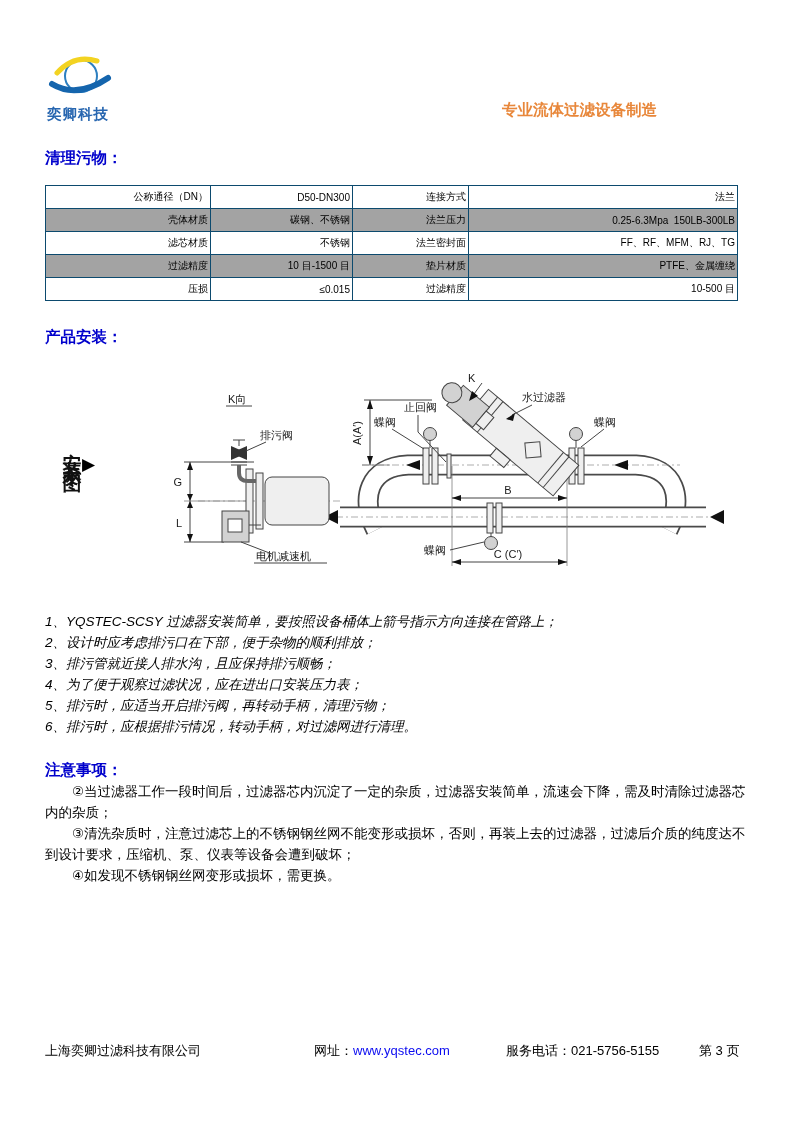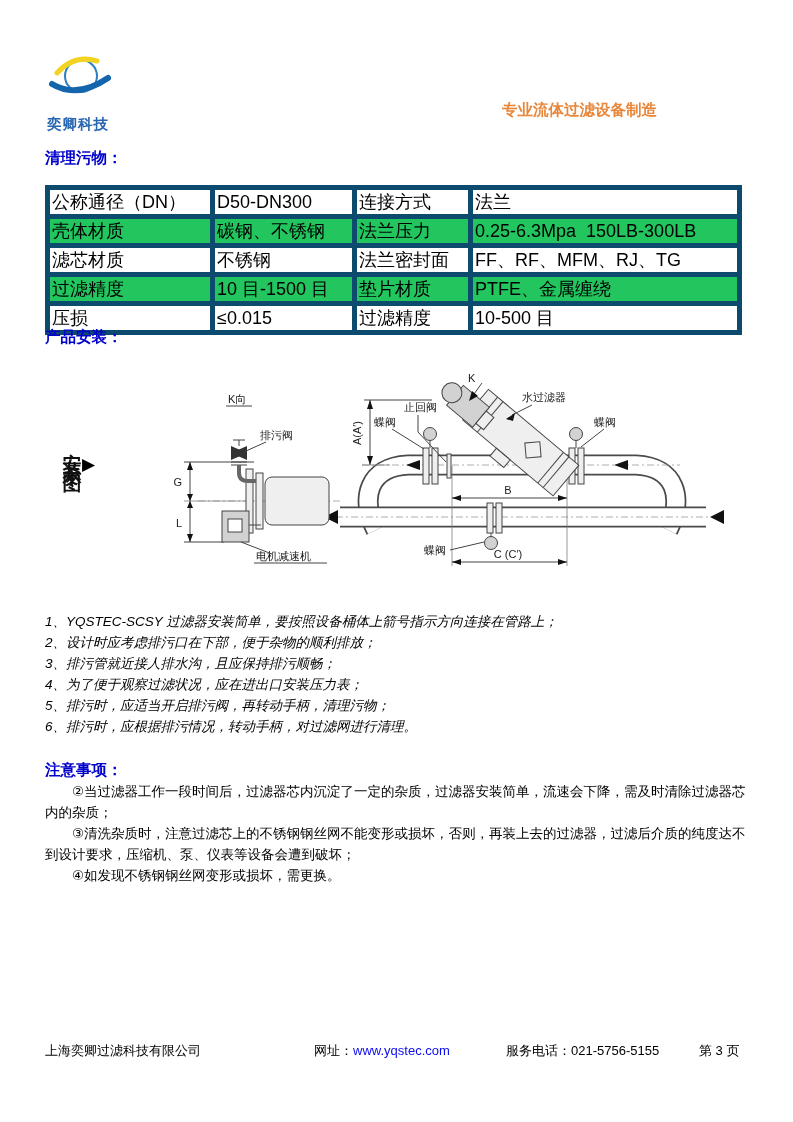--- a/index.html
+++ b/index.html
@@ -4,36 +4,36 @@
 <style>
   html,body { margin:0; padding:0; background:#888; }
   .page {
     position:relative; width:793px; height:1122px; margin:0 auto;
     background:#ffffff; overflow:hidden;
     font-family:"Liberation Sans","DejaVu Sans",sans-serif; color:#000;
   }
 
   
   .logo { position:absolute; left:47px; top:52px; width:110px; }
-  .logo-text { color:#2766B0; font-weight:bold; font-size:14.5px; letter-spacing:1px; margin-top:11px; }
+  .logo-text { color:#2766B0; font-weight:bold; font-size:14.5px; letter-spacing:1px; margin-top:1px; }
   .slogan { position:absolute; left:502px; top:100px; font-size:15.5px; font-weight:bold; color:#E8873A; }
 
   
   .sec-title { position:absolute; left:45px; font-size:15.5px; font-weight:bold; color:#0000CC; }
   #title-params  { top:148px; }
   #title-install { top:327px; }
   #title-notes   { top:760px; }
 
   
   table.params { position:absolute; left:45px; top:185px; border-collapse:collapse; table-layout:fixed; }
   table.params td {
-    border:5px solid #0c4a6e; height:22px; text-align:left; vertical-align:middle;
-    font-size:18px; padding:0 2px; white-space:pre; overflow:hidden;
+    border:1px solid #0c4a6e; height:22px; text-align:right; vertical-align:middle;
+    font-size:10px; padding:0 2px; white-space:pre; overflow:hidden;
   }
-  table.params tr.stripe td { background:#22c55e; }
+  table.params tr.stripe td { background:#a3a3a3; }
 
   
   .diagram { position:absolute; left:40px; top:370px; width:720px; height:235px; }
   .diag-svg { position:absolute; left:0; top:0; width:720px; height:235px; }
   .side-label {
     position:absolute; left:19px; top:68px;
     writing-mode:vertical-rl; text-orientation:upright;
     font-size:19px; font-weight:bold; letter-spacing:7px; color:#111;
   }
   .side-arrow { position:absolute; left:42px; top:86px; font-size:17px; color:#000; line-height:1; }

